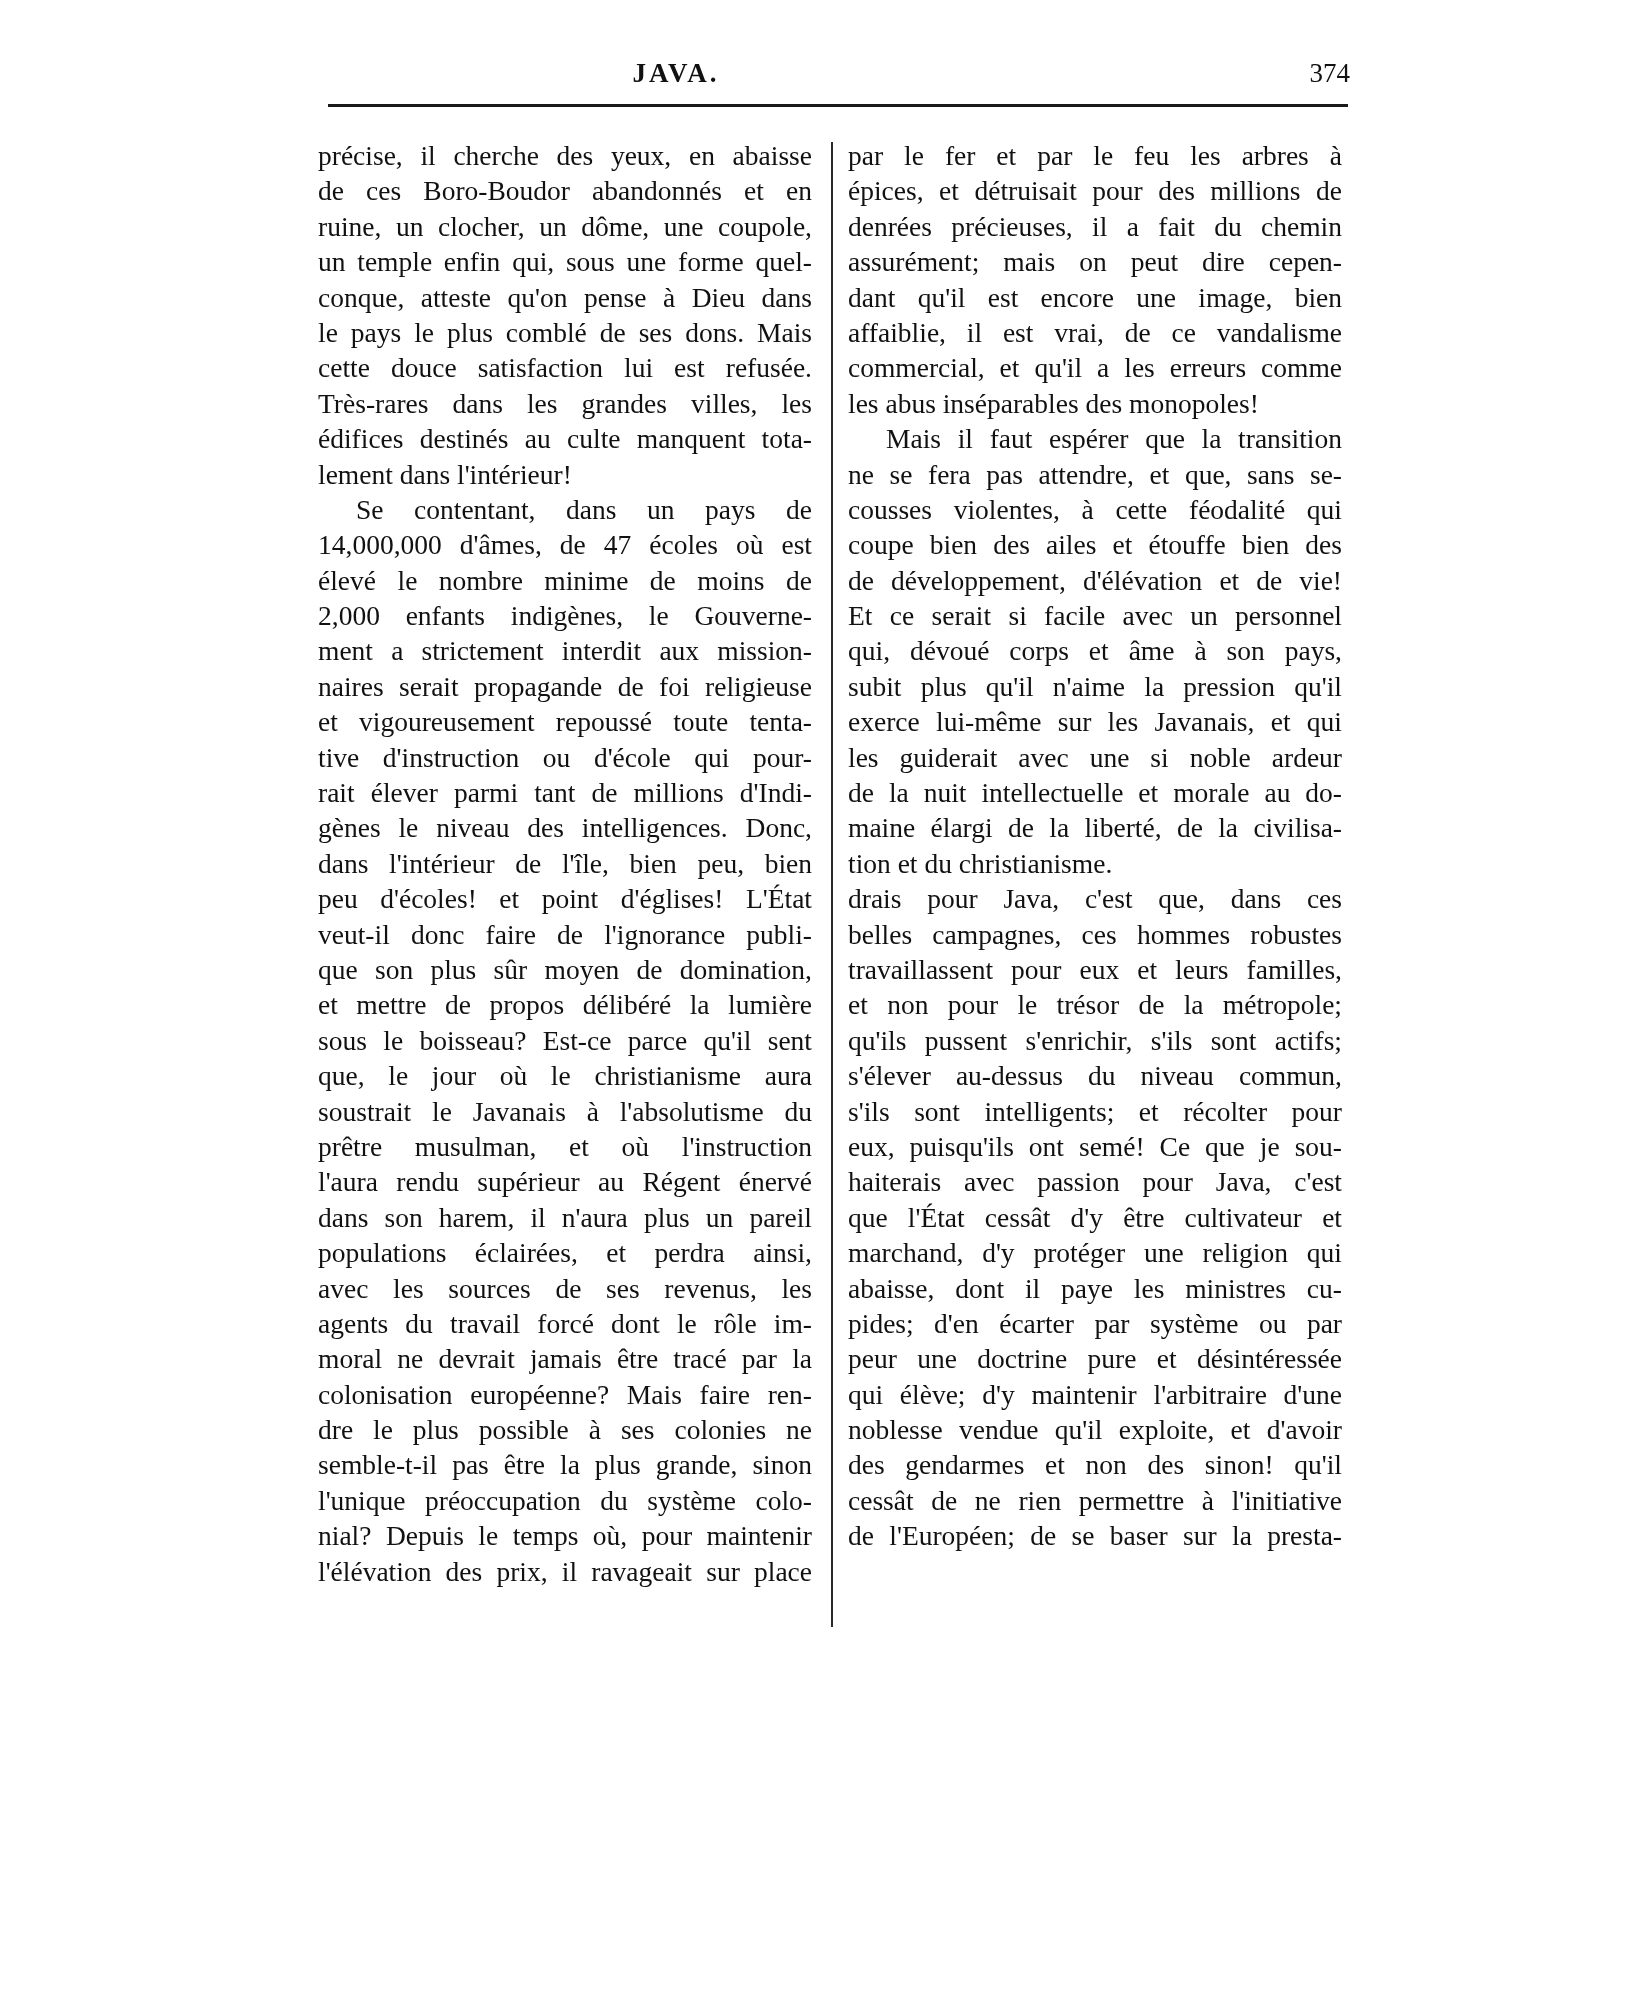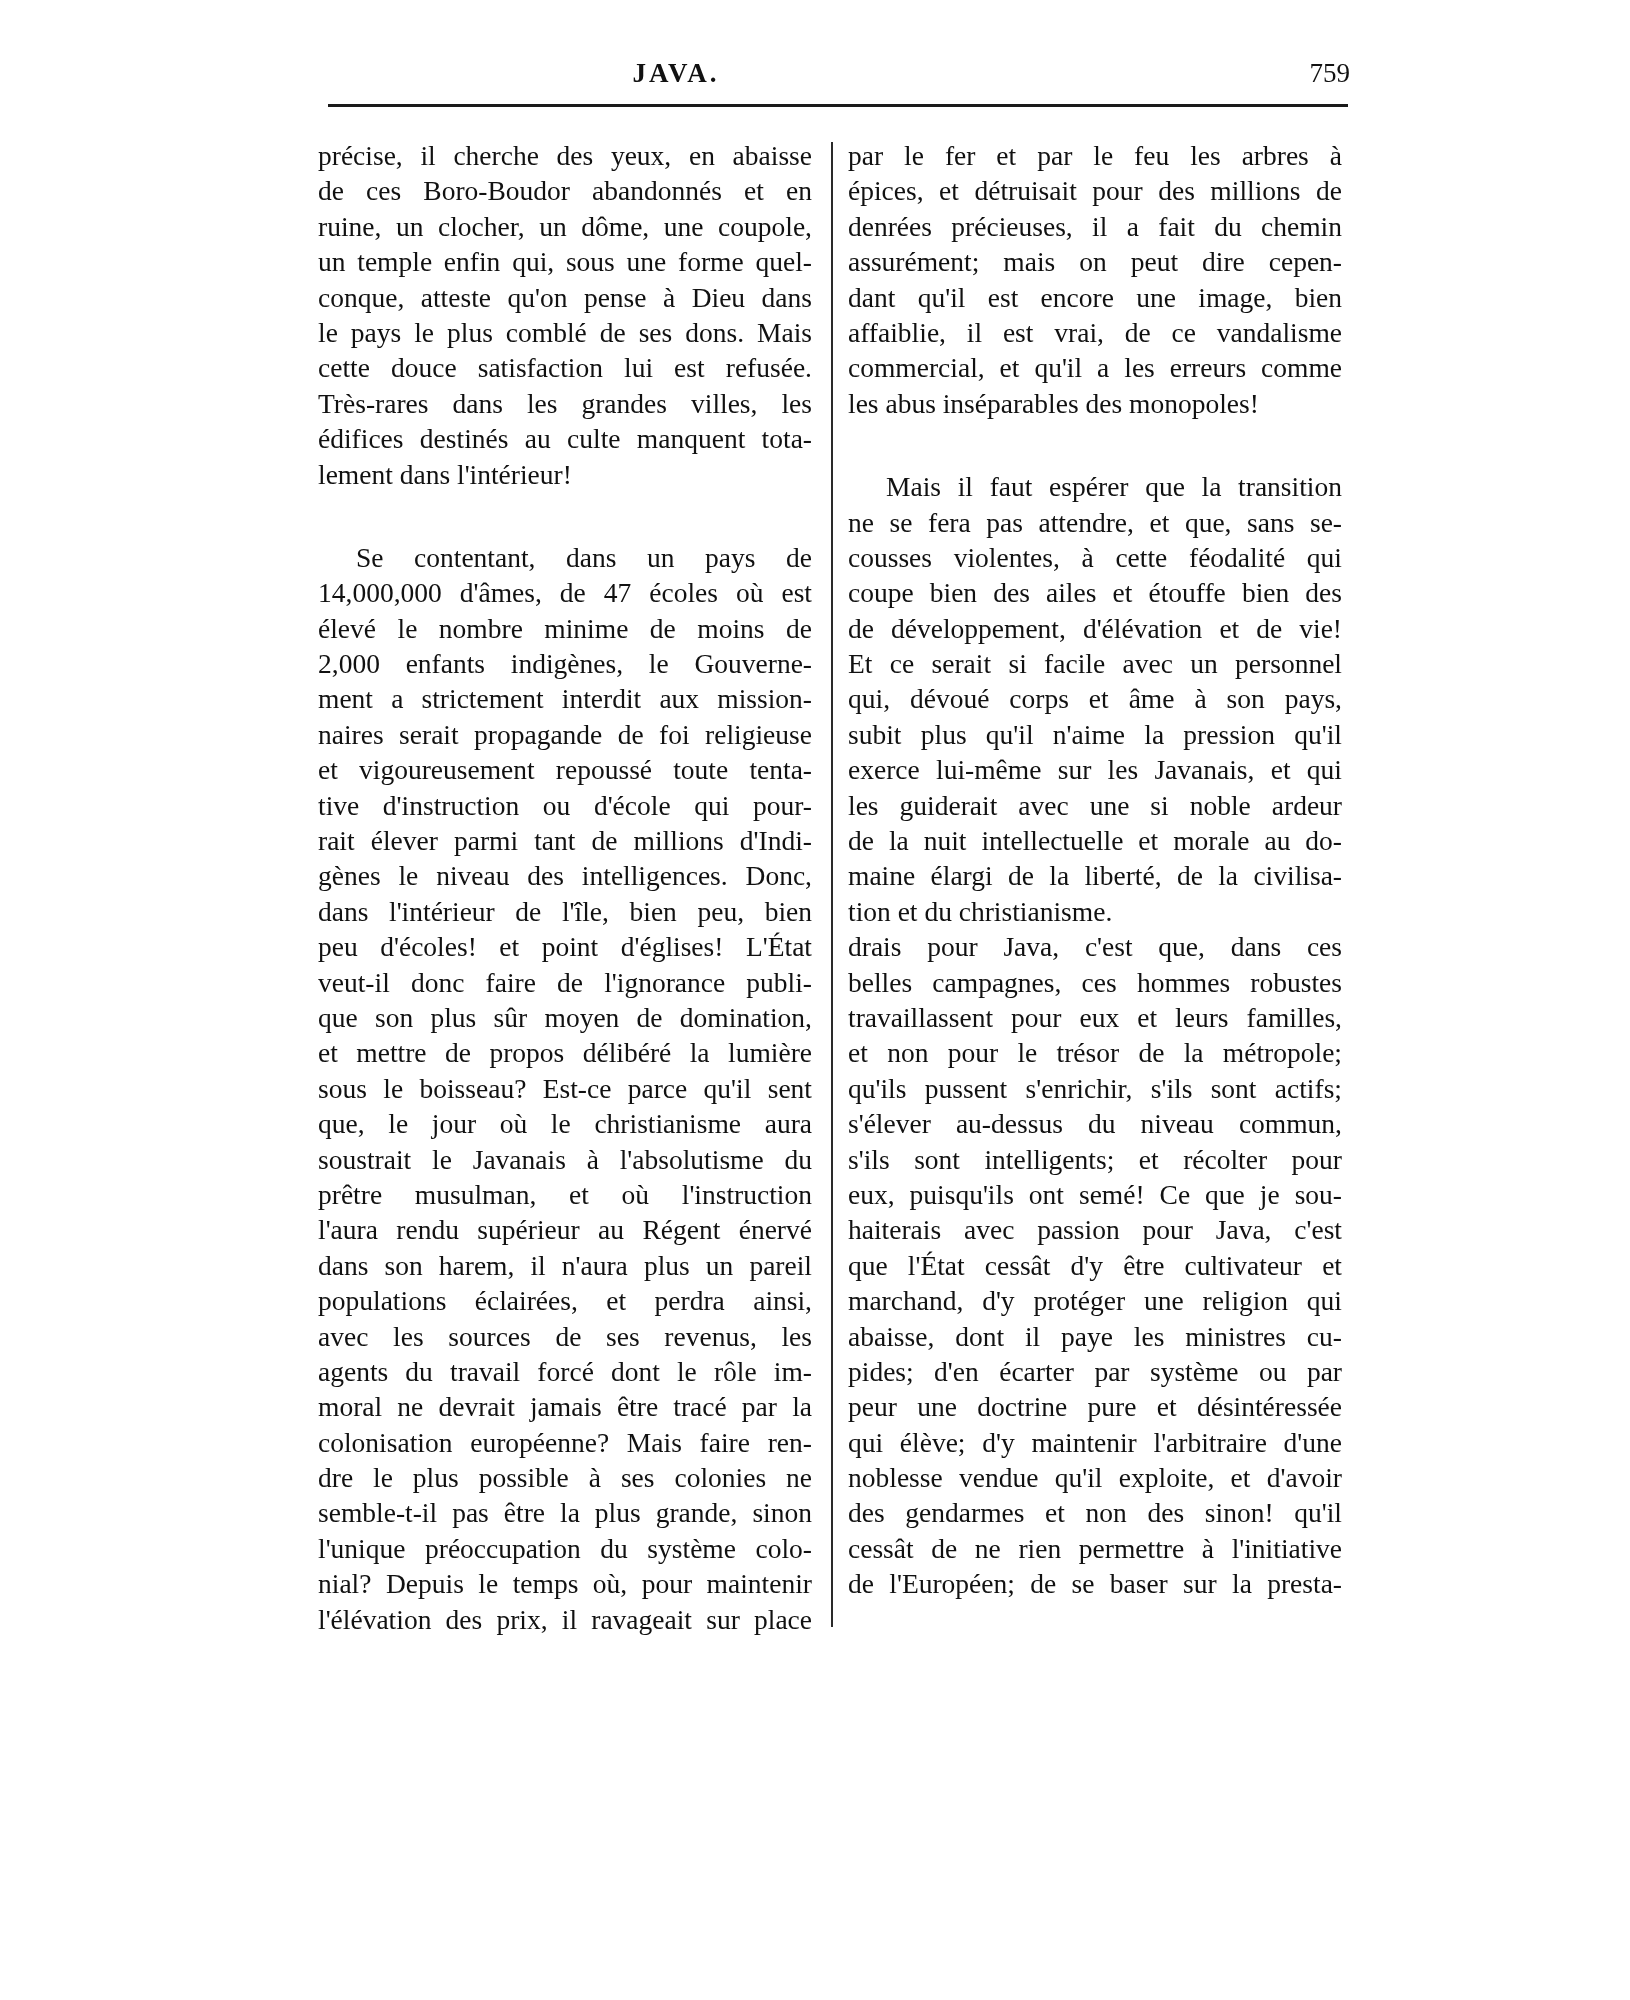--- a/index.html
+++ b/index.html
@@ -12,30 +12,30 @@
          font-size: 27px; font-family: "Liberation Serif", serif; }
   .header-rule { position: absolute; top: 104px; left: 328px; width: 1020px; height: 3px;
          background: #1a1a1a; }
   .column { position: absolute; top: 138px; width: 494px;
          font-family: "Liberation Serif", serif; font-size: 27.5px; line-height: 35.4px; }
   .col-left { left: 318px; }
   .col-right { left: 848px; }
   .line { display: block; text-align: justify; text-align-last: justify; white-space: nowrap;
           height: 35.4px; overflow: visible; }
   .line.last { text-align-last: left; }
-  .line.indent { padding-left: 38px; margin-top: 48px; }
+  .line.indent { padding-left: 38px; }
   .column-rule { position: absolute; left: 831px; top: 142px; width: 2px; height: 1485px;
          background: #2a2a2a; }
 </style>
 </head>
 <body>
 
 <div>
   <div class="header-title">JAVA.</div>
-  <div class="page-number">759</div>
+  <div class="page-number">374</div>
   <div class="header-rule"></div>
 
   <div class="column col-left" id="col-left">
       <span class="line">précise, il cherche des yeux, en abaisse</span>
       <span class="line">de ces Boro-Boudor abandonnés et en</span>
       <span class="line">ruine, un clocher, un dôme, une coupole,</span>
       <span class="line">un temple enfin qui, sous une forme quel-</span>
       <span class="line">conque, atteste qu'on pense à Dieu dans</span>
       <span class="line">le pays le plus comblé de ses dons. Mais</span>
       <span class="line">cette douce satisfaction lui est refusée.</span>

